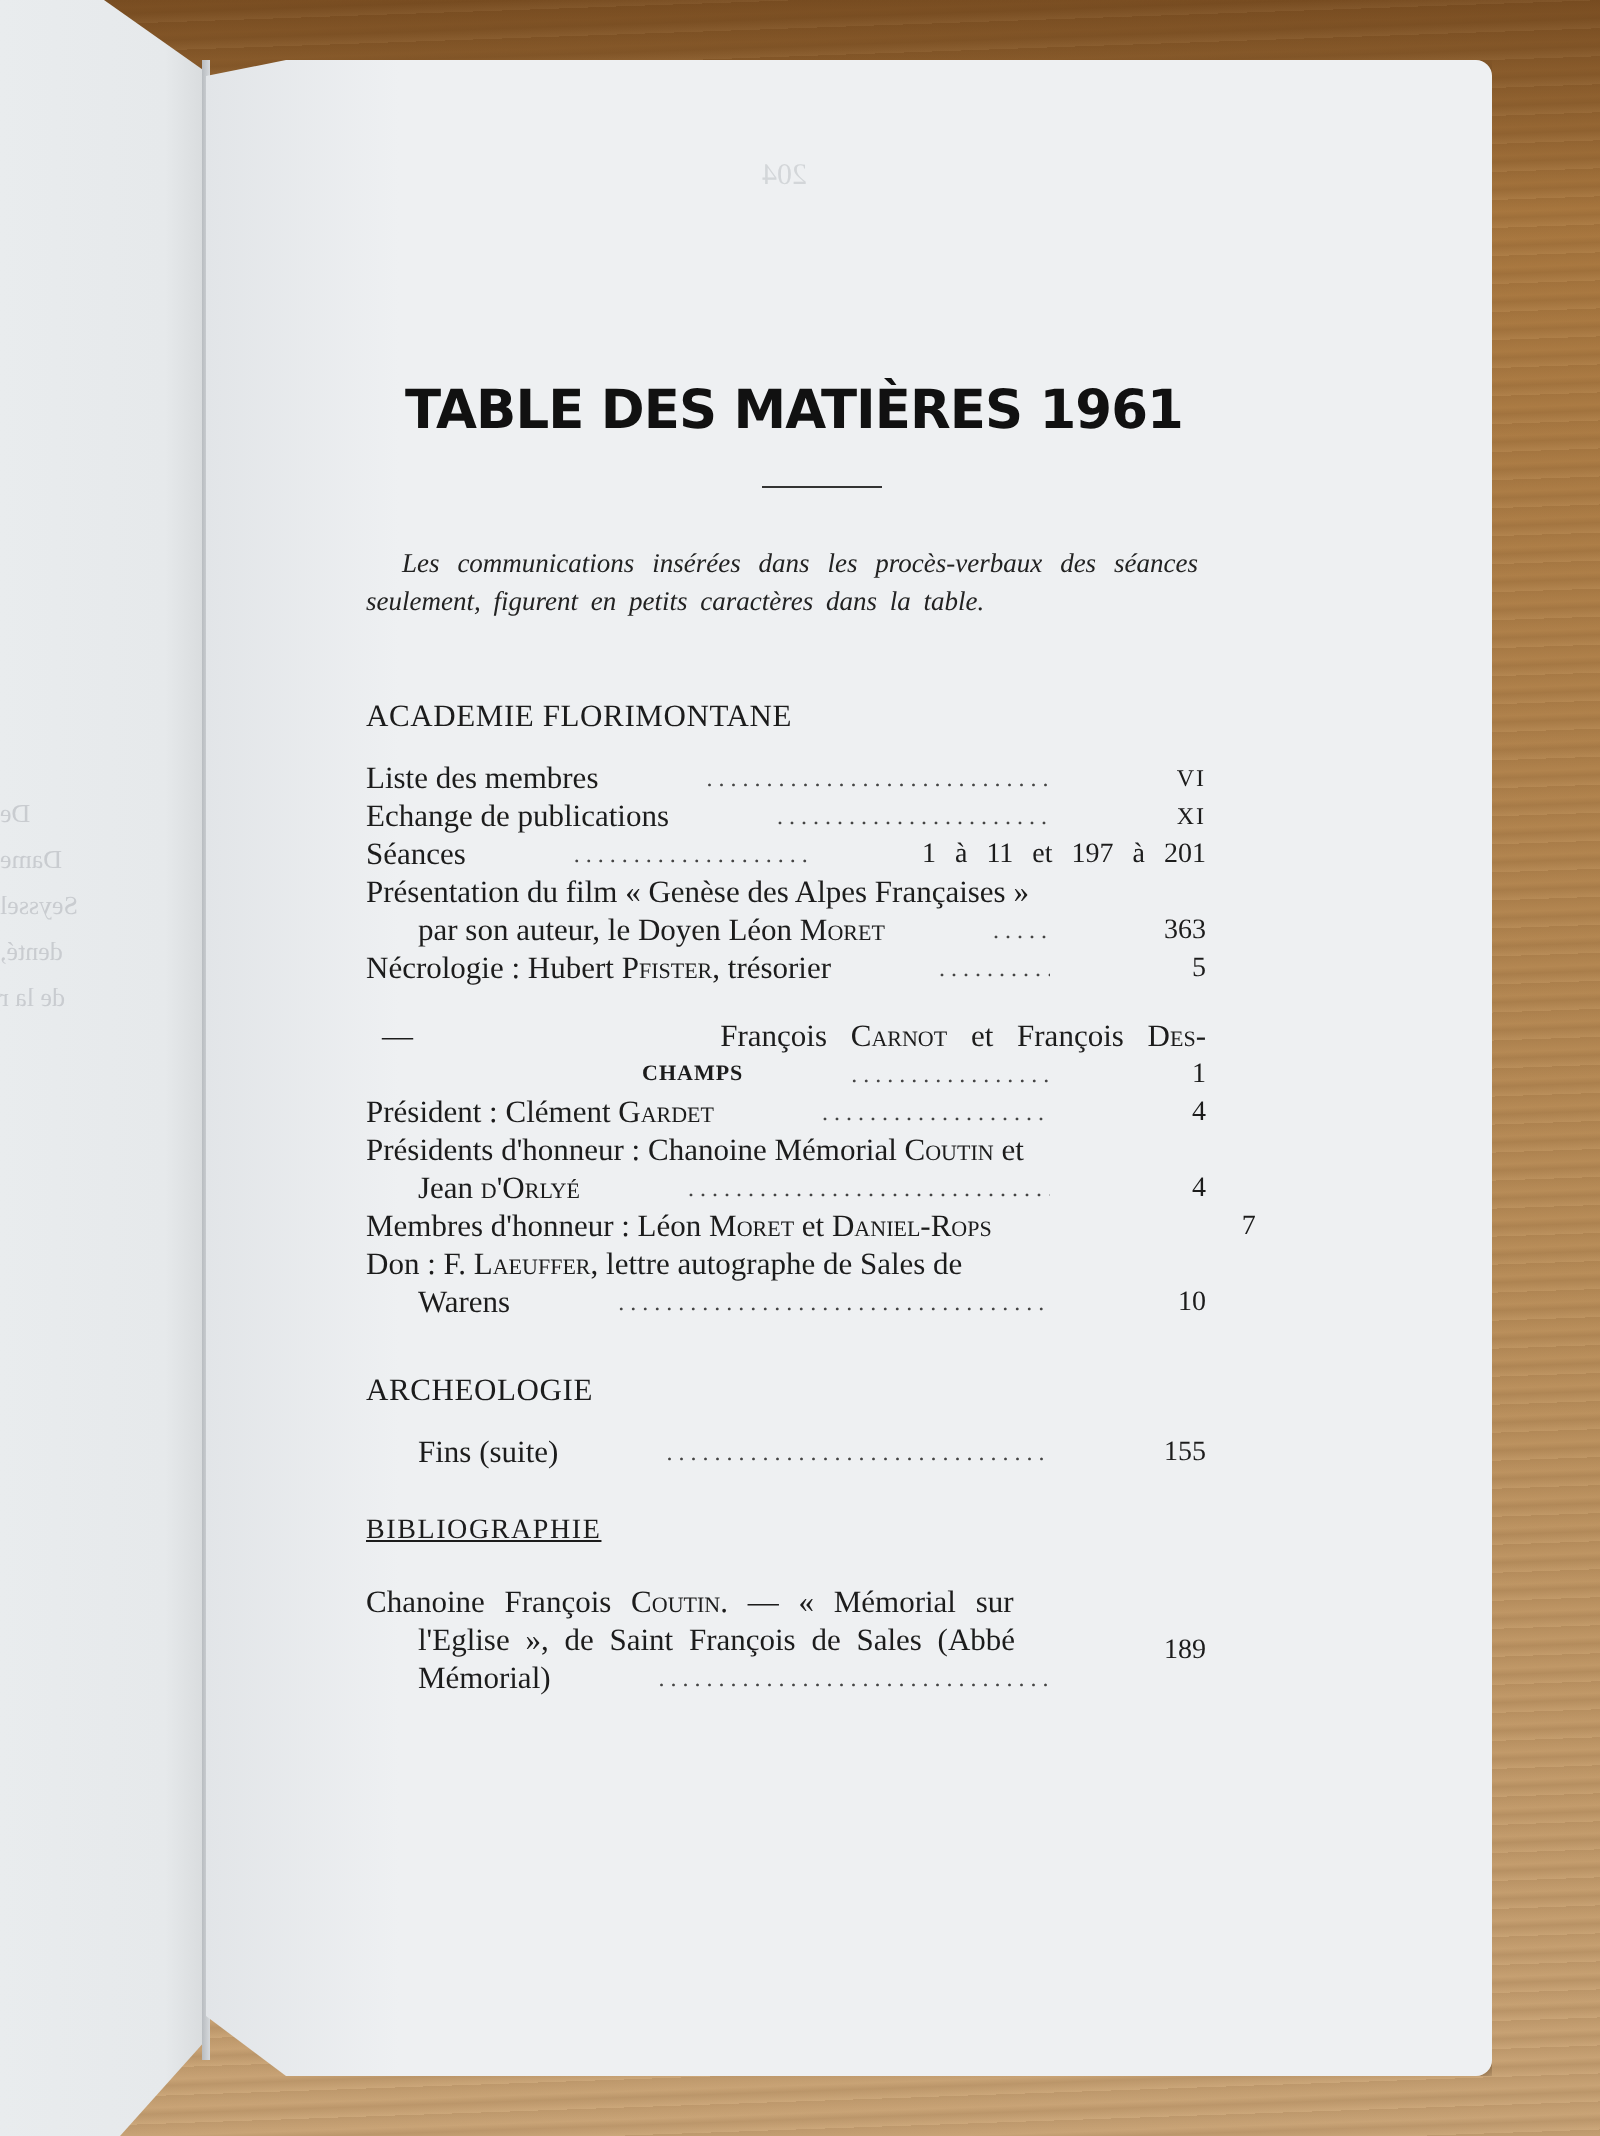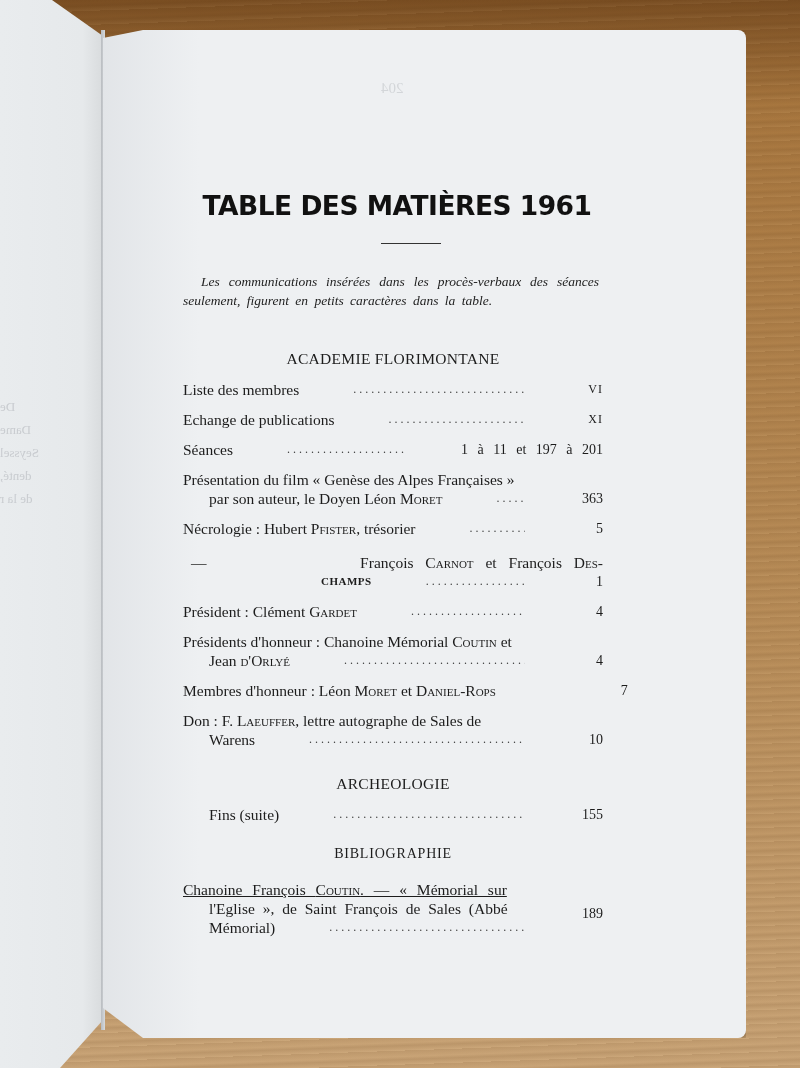--- a/index.html
+++ b/index.html
@@ -48,29 +48,29 @@
   }
   .title-rule {
     width:60px; height:1px; background:#333; margin:22px auto 0; position:relative; left:18px;
   }
   .intro {
     font-family:"Liberation Serif", serif; font-style:italic; font-size:13.5px;
     line-height:19px; margin-top:28px; text-align:justify; word-spacing:3px; color:#222;
     text-indent:18px; padding-right:4px;
   }
   .section-heading {
-    font-family:"Liberation Serif", serif; font-size:15.5px; text-align:center;
+    font-family:"Liberation Serif", serif; font-size:15.5px; 
     letter-spacing:0.3px; color:#1c1c1c;
   }
   .sh1 { margin-top:40px; }
   .sh2 { margin-top:26px; }
   .sh3 { margin-top:22px; }
   .entry {
     font-family:"Liberation Serif", serif; font-size:15.5px; line-height:19px; color:#1c1c1c;
-    position:relative; margin-top:11px;
+    position:relative; 
   }
   .entry .line { display:flex; align-items:flex-start; white-space:nowrap;gap:48px; }
   .entry .indent { padding-left:26px; }
   .entry .text { flex:0 0 auto; }
   .dots {
     flex:1 1 auto; overflow:hidden; margin:0 6px; color:#444; letter-spacing:3.2px;
     font-size:12px; white-space:nowrap;
   }
   .dots::before { content:". . . . . . . . . . . . . . . . . . . . . . . . . . . . . . . . . . . . . . . . . . . . . . . . . . . . . . . . . . . . . . . . . . . . . . . . ."; letter-spacing:0; }
   .page { flex:0 0 auto; text-align:right; min-width:24px; font-size:14px; }
@@ -204,25 +204,25 @@
   <div class="section-heading sh2">ARCHEOLOGIE</div>
 
   <div class="entry first">
     <div class="line indent">
       <span class="text">Fins (suite)</span>
       <span class="dots"></span>
       <span class="page">155</span>
     </div>
   </div>
 
-  <div class="section-heading sh3" style="font-size:14px; letter-spacing:0.8px;">BIBLIOGRAPHIE</div>
+  <div class="section-heading sh3" style="font-size:14px; letter-spacing:0.8px;text-decoration:underline;">BIBLIOGRAPHIE</div>
 
   <div class="entry" style="margin-top:18px;">
     <div class="line">
-      <span class="text" style="word-spacing:6px;text-decoration:underline;"><span>Chanoine François </span><span class="smallcaps">Coutin</span><span>. — « Mémorial sur</span></span>
+      <span class="text" style="word-spacing:6px;"><span>Chanoine François </span><span class="smallcaps">Coutin</span><span>. — « Mémorial sur</span></span>
     </div>
     <div class="line indent">
       <span class="text" style="word-spacing:4px;">l'Eglise », de Saint François de Sales (Abbé</span>
     </div>
     <div class="line indent">
       <span class="text">Mémorial)</span>
       <span class="dots"></span>
       <span class="page" style="position:relative; top:-14px;">189</span>
     </div>
   </div>

